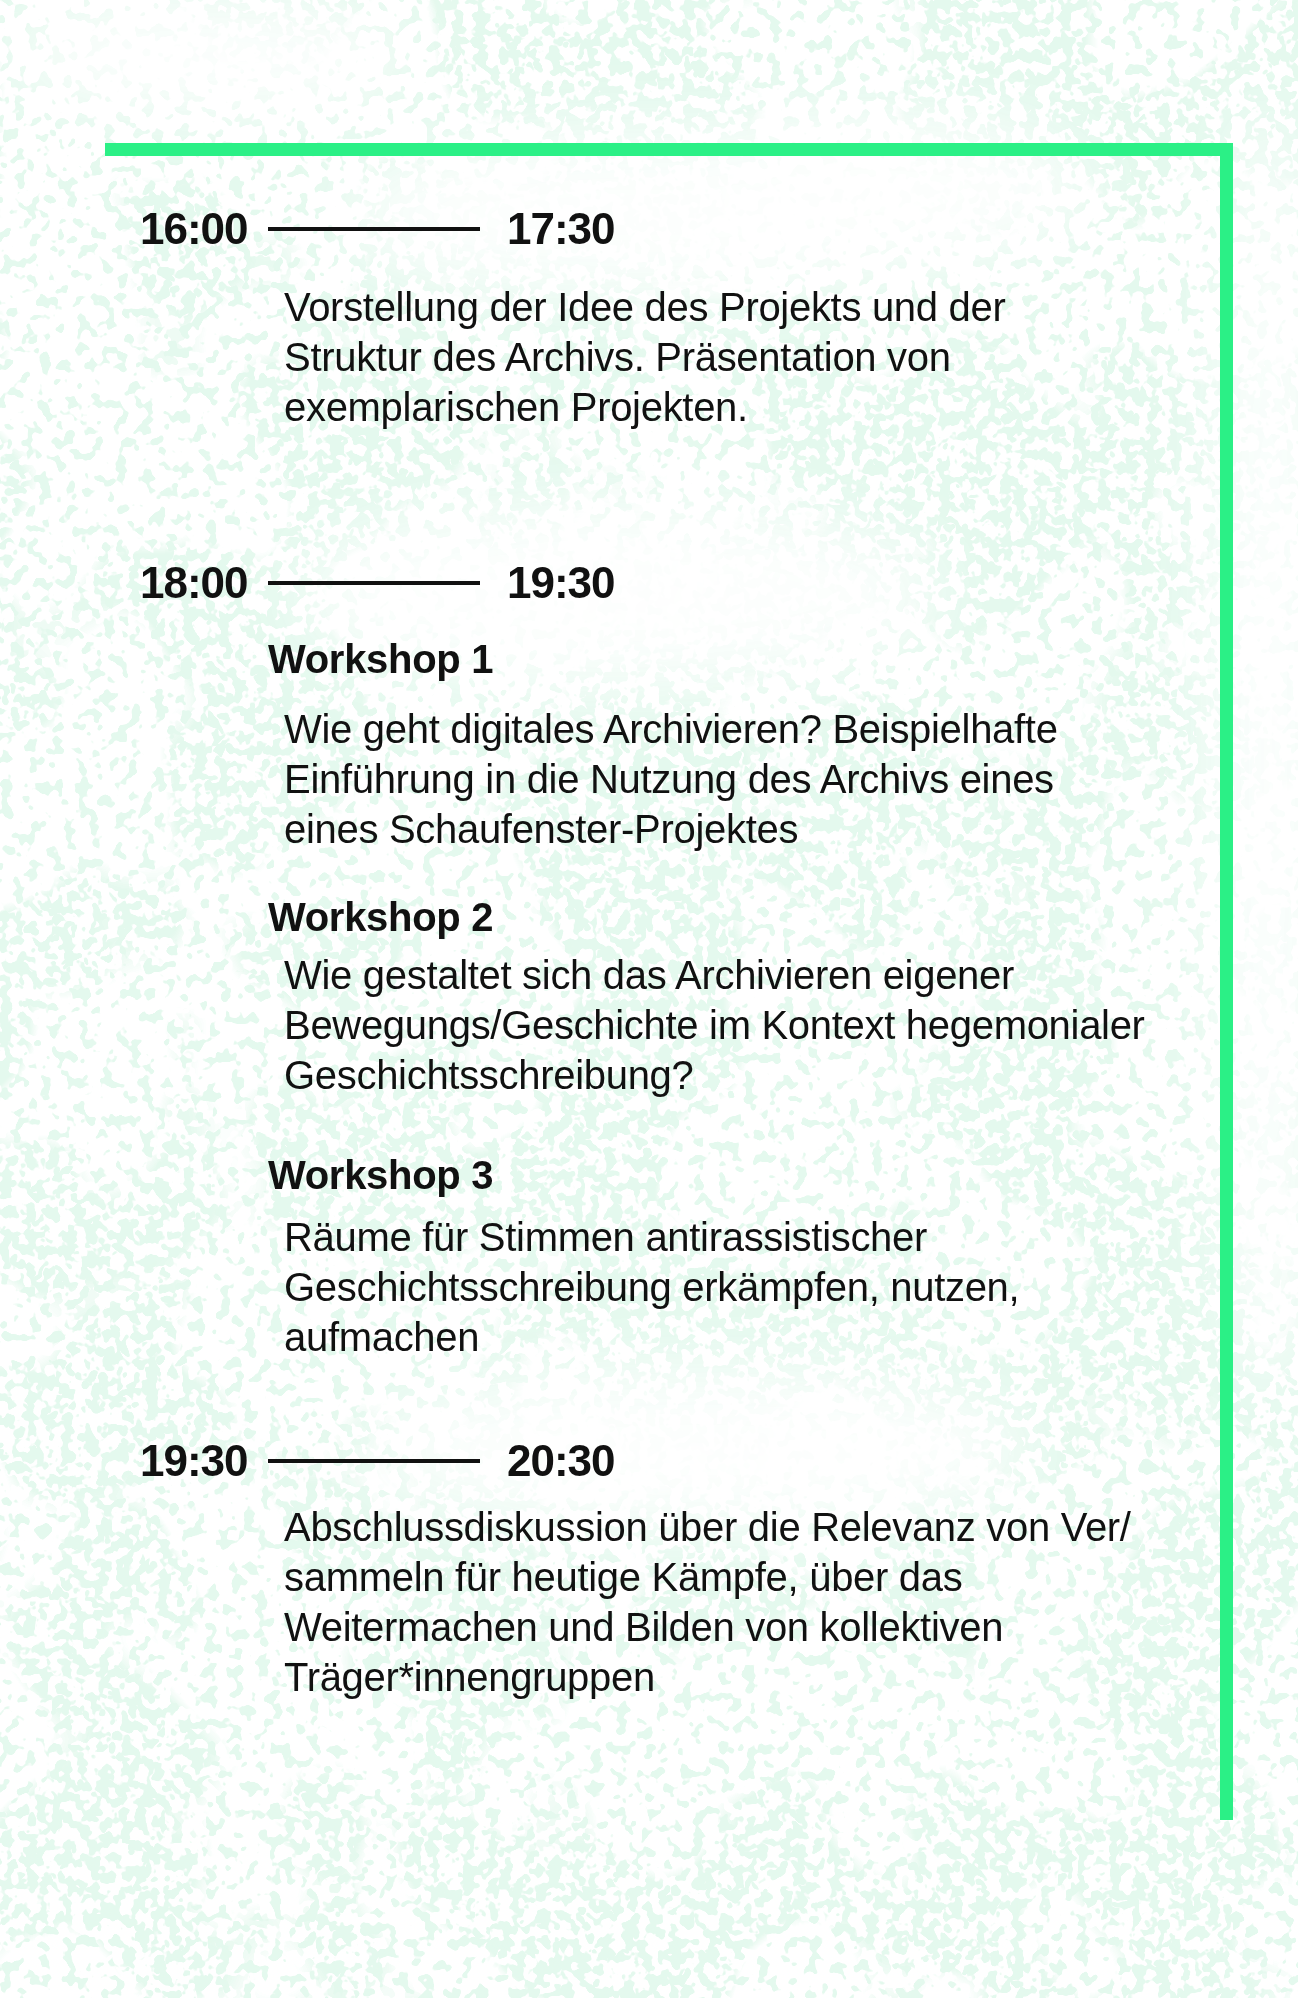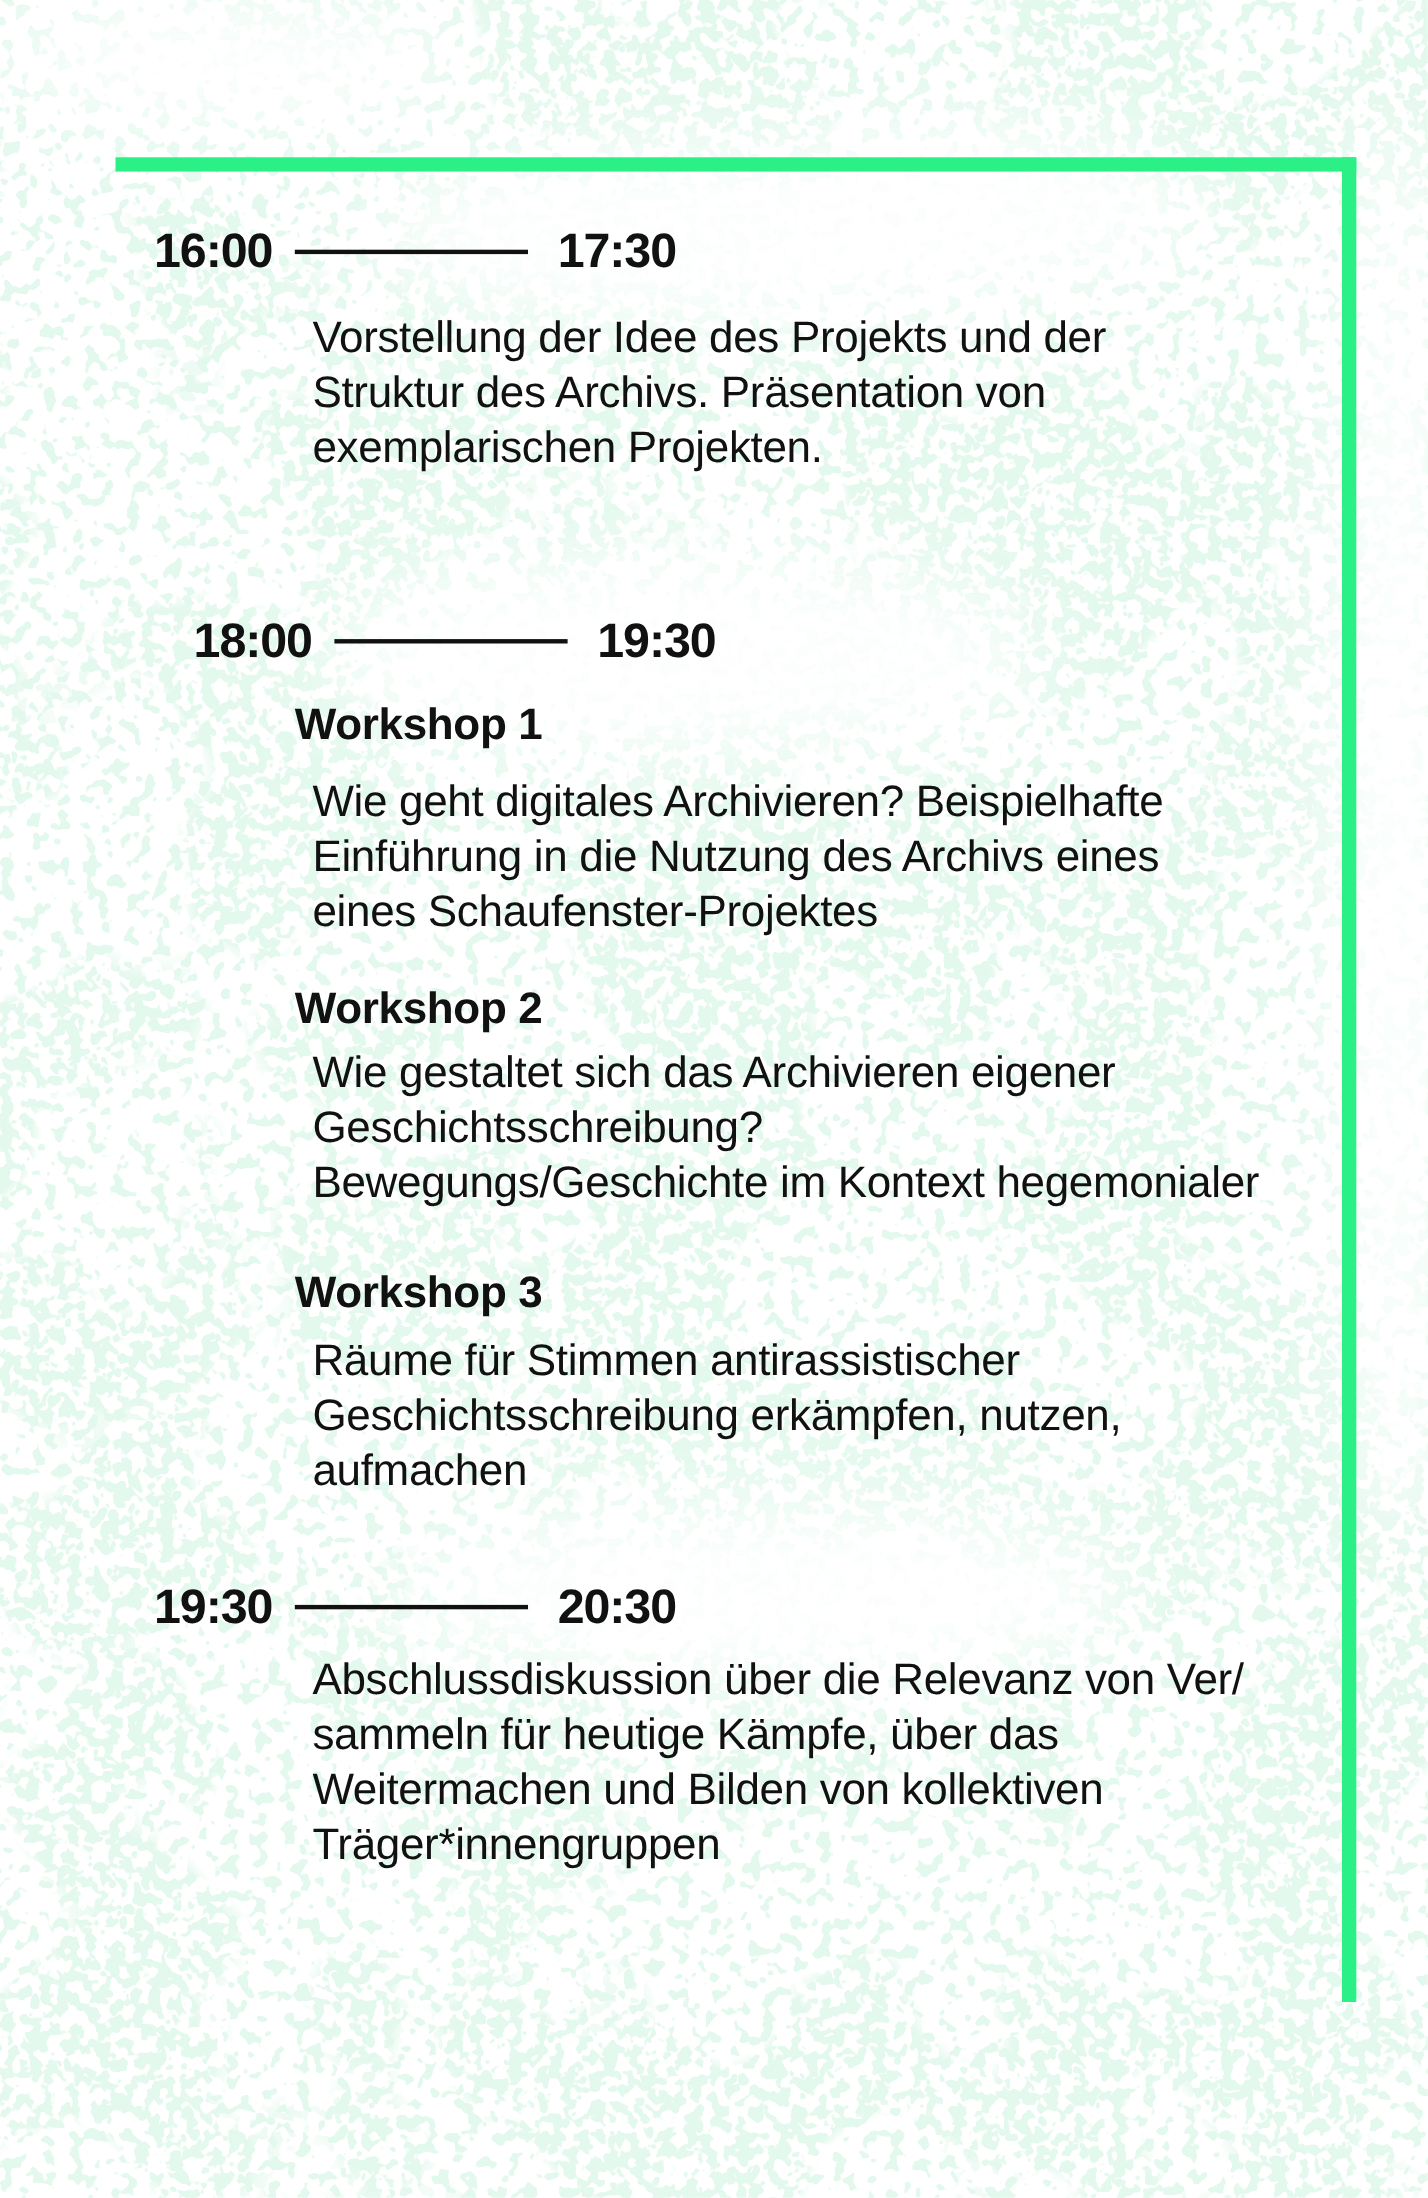--- a/index.html
+++ b/index.html
@@ -123,38 +123,38 @@
     <span class="t1">16:00</span>
     <span class="rule"></span>
     <span class="t2">17:30</span>
   </div>
   <div class="para" style="top:282px;">
     <div>Vorstellung der Idee des Projekts und der</div>
     <div>Struktur des Archivs. Präsentation von</div>
     <div>exemplarischen Projekten.</div>
   </div>
 
-  <div class="time-row" style="top:561px;margin-left:36px;">
+  <div class="time-row" style="top:561px;">
     <span class="t1">18:00</span>
     <span class="rule"></span>
     <span class="t2">19:30</span>
   </div>
 
   <div class="heading" style="top:634px;">Workshop 1</div>
   <div class="para" style="top:692px;margin-top:12px;">
     <div>Wie geht digitales Archivieren? Beispielhafte</div>
     <div>Einführung in die Nutzung des Archivs eines</div>
     <div>eines Schaufenster-Projektes</div>
   </div>
 
   <div class="heading" style="top:892px;">Workshop 2</div>
   <div class="para" style="top:950px;">
     <div>Wie gestaltet sich das Archivieren eigener</div>
+    <div>Bewegungs/Geschichte im Kontext hegemonialer</div>
     <div>Geschichtsschreibung?</div>
-    <div>Bewegungs/Geschichte im Kontext hegemonialer</div>
   </div>
 
   <div class="heading" style="top:1150px;">Workshop 3</div>
   <div class="para" style="top:1212px;">
     <div>Räume für Stimmen antirassistischer</div>
     <div>Geschichtsschreibung erkämpfen, nutzen,</div>
     <div>aufmachen</div>
   </div>
 
   <div class="time-row" style="top:1439px;">

